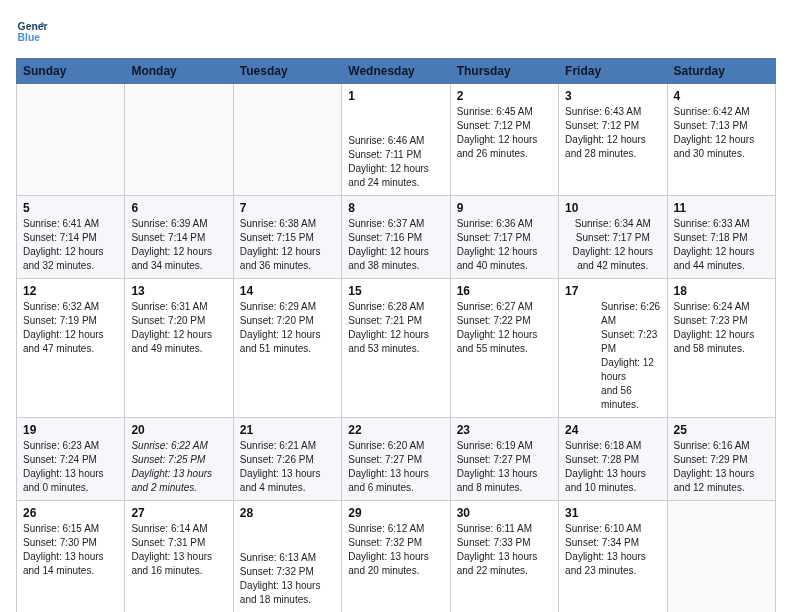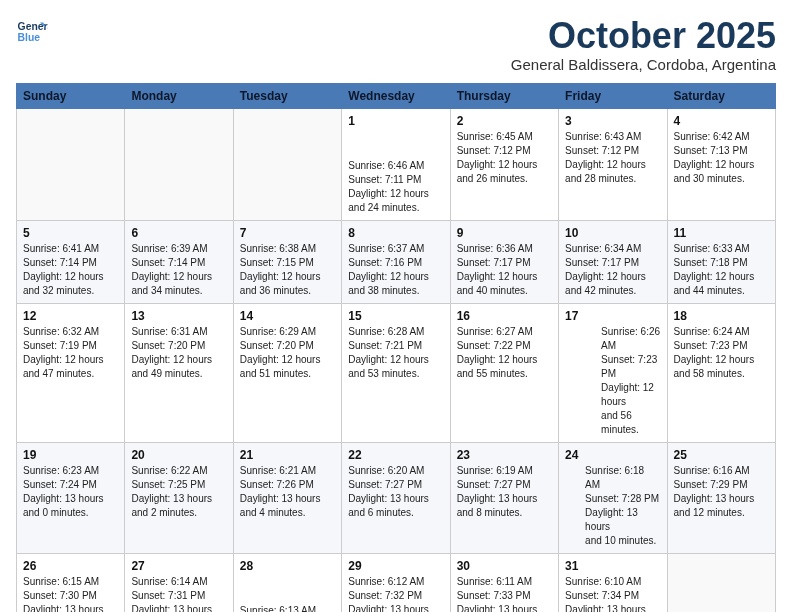--- a/index.html
+++ b/index.html
@@ -75,24 +75,20 @@
 <body>
 
 <div class="header">
   <div class="logo">
     <svg class="logo-icon" viewBox="0 0 40 40">
       <text x="2" y="18" font-size="13" font-weight="bold" fill="#1a3a5c">General</text>
       <text x="2" y="31" font-size="13" font-weight="bold" fill="#4a90d9">Blue</text>
       <polygon points="30,8 38,16 34,8" fill="#4a90d9"></polygon>
     </svg>
   </div>
-  <div class="title-block">
-    <div class="month-title">October 2025</div>
-    <div class="subtitle">General Baldissera, Cordoba, Argentina</div>
-  </div>
 </div>
 
 <table class="calendar">
   <thead>
     <tr id="weekday-header">
         <th>Sunday</th>
         <th>Monday</th>
         <th>Tuesday</th>
         <th>Wednesday</th>
         <th>Thursday</th>
@@ -165,21 +161,21 @@
         </td>
         <td>
           <div class="day-number">9</div>
           <div class="day-info" style="white-space: pre-line;">Sunrise: 6:36 AM
 Sunset: 7:17 PM
 Daylight: 12 hours
 and 40 minutes.</div>
         </td>
         <td>
           <div class="day-number">10</div>
-          <div class="day-info" style="white-space: pre-line;">Sunrise: 6:34 AM
+          <div class="day-info" style="white-space: pre-line; text-align: center;">Sunrise: 6:34 AM
 Sunset: 7:17 PM
 Daylight: 12 hours
 and 42 minutes.</div>
         </td>
         <td>
           <div class="day-number">11</div>
           <div class="day-info" style="white-space: pre-line;">Sunrise: 6:33 AM
 Sunset: 7:18 PM
 Daylight: 12 hours
 and 44 minutes.</div>
@@ -239,21 +235,21 @@
       <tr>
         <td>
           <div class="day-number">19</div>
           <div class="day-info" style="white-space: pre-line;">Sunrise: 6:23 AM
 Sunset: 7:24 PM
 Daylight: 13 hours
 and 0 minutes.</div>
         </td>
         <td>
           <div class="day-number">20</div>
-          <div class="day-info" style="white-space: pre-line;">Sunrise: 6:22 AM
+          <div class="day-info" style="white-space: pre-line; font-style: italic;">Sunrise: 6:22 AM
 Sunset: 7:25 PM
 Daylight: 13 hours
 and 2 minutes.</div>
         </td>
         <td>
           <div class="day-number">21</div>
           <div class="day-info" style="white-space: pre-line;">Sunrise: 6:21 AM
 Sunset: 7:26 PM
 Daylight: 13 hours
 and 4 minutes.</div>
@@ -267,21 +263,21 @@
         </td>
         <td>
           <div class="day-number">23</div>
           <div class="day-info" style="white-space: pre-line;">Sunrise: 6:19 AM
 Sunset: 7:27 PM
 Daylight: 13 hours
 and 8 minutes.</div>
         </td>
         <td>
           <div class="day-number">24</div>
-          <div class="day-info" style="white-space: pre-line; margin-left: 20px;">Sunrise: 6:18 AM
+          <div class="day-info" style="white-space: pre-line;">Sunrise: 6:18 AM
 Sunset: 7:28 PM
 Daylight: 13 hours
 and 10 minutes.</div>
         </td>
         <td>
           <div class="day-number">25</div>
           <div class="day-info" style="white-space: pre-line;">Sunrise: 6:16 AM
 Sunset: 7:29 PM
 Daylight: 13 hours
 and 12 minutes.</div>

